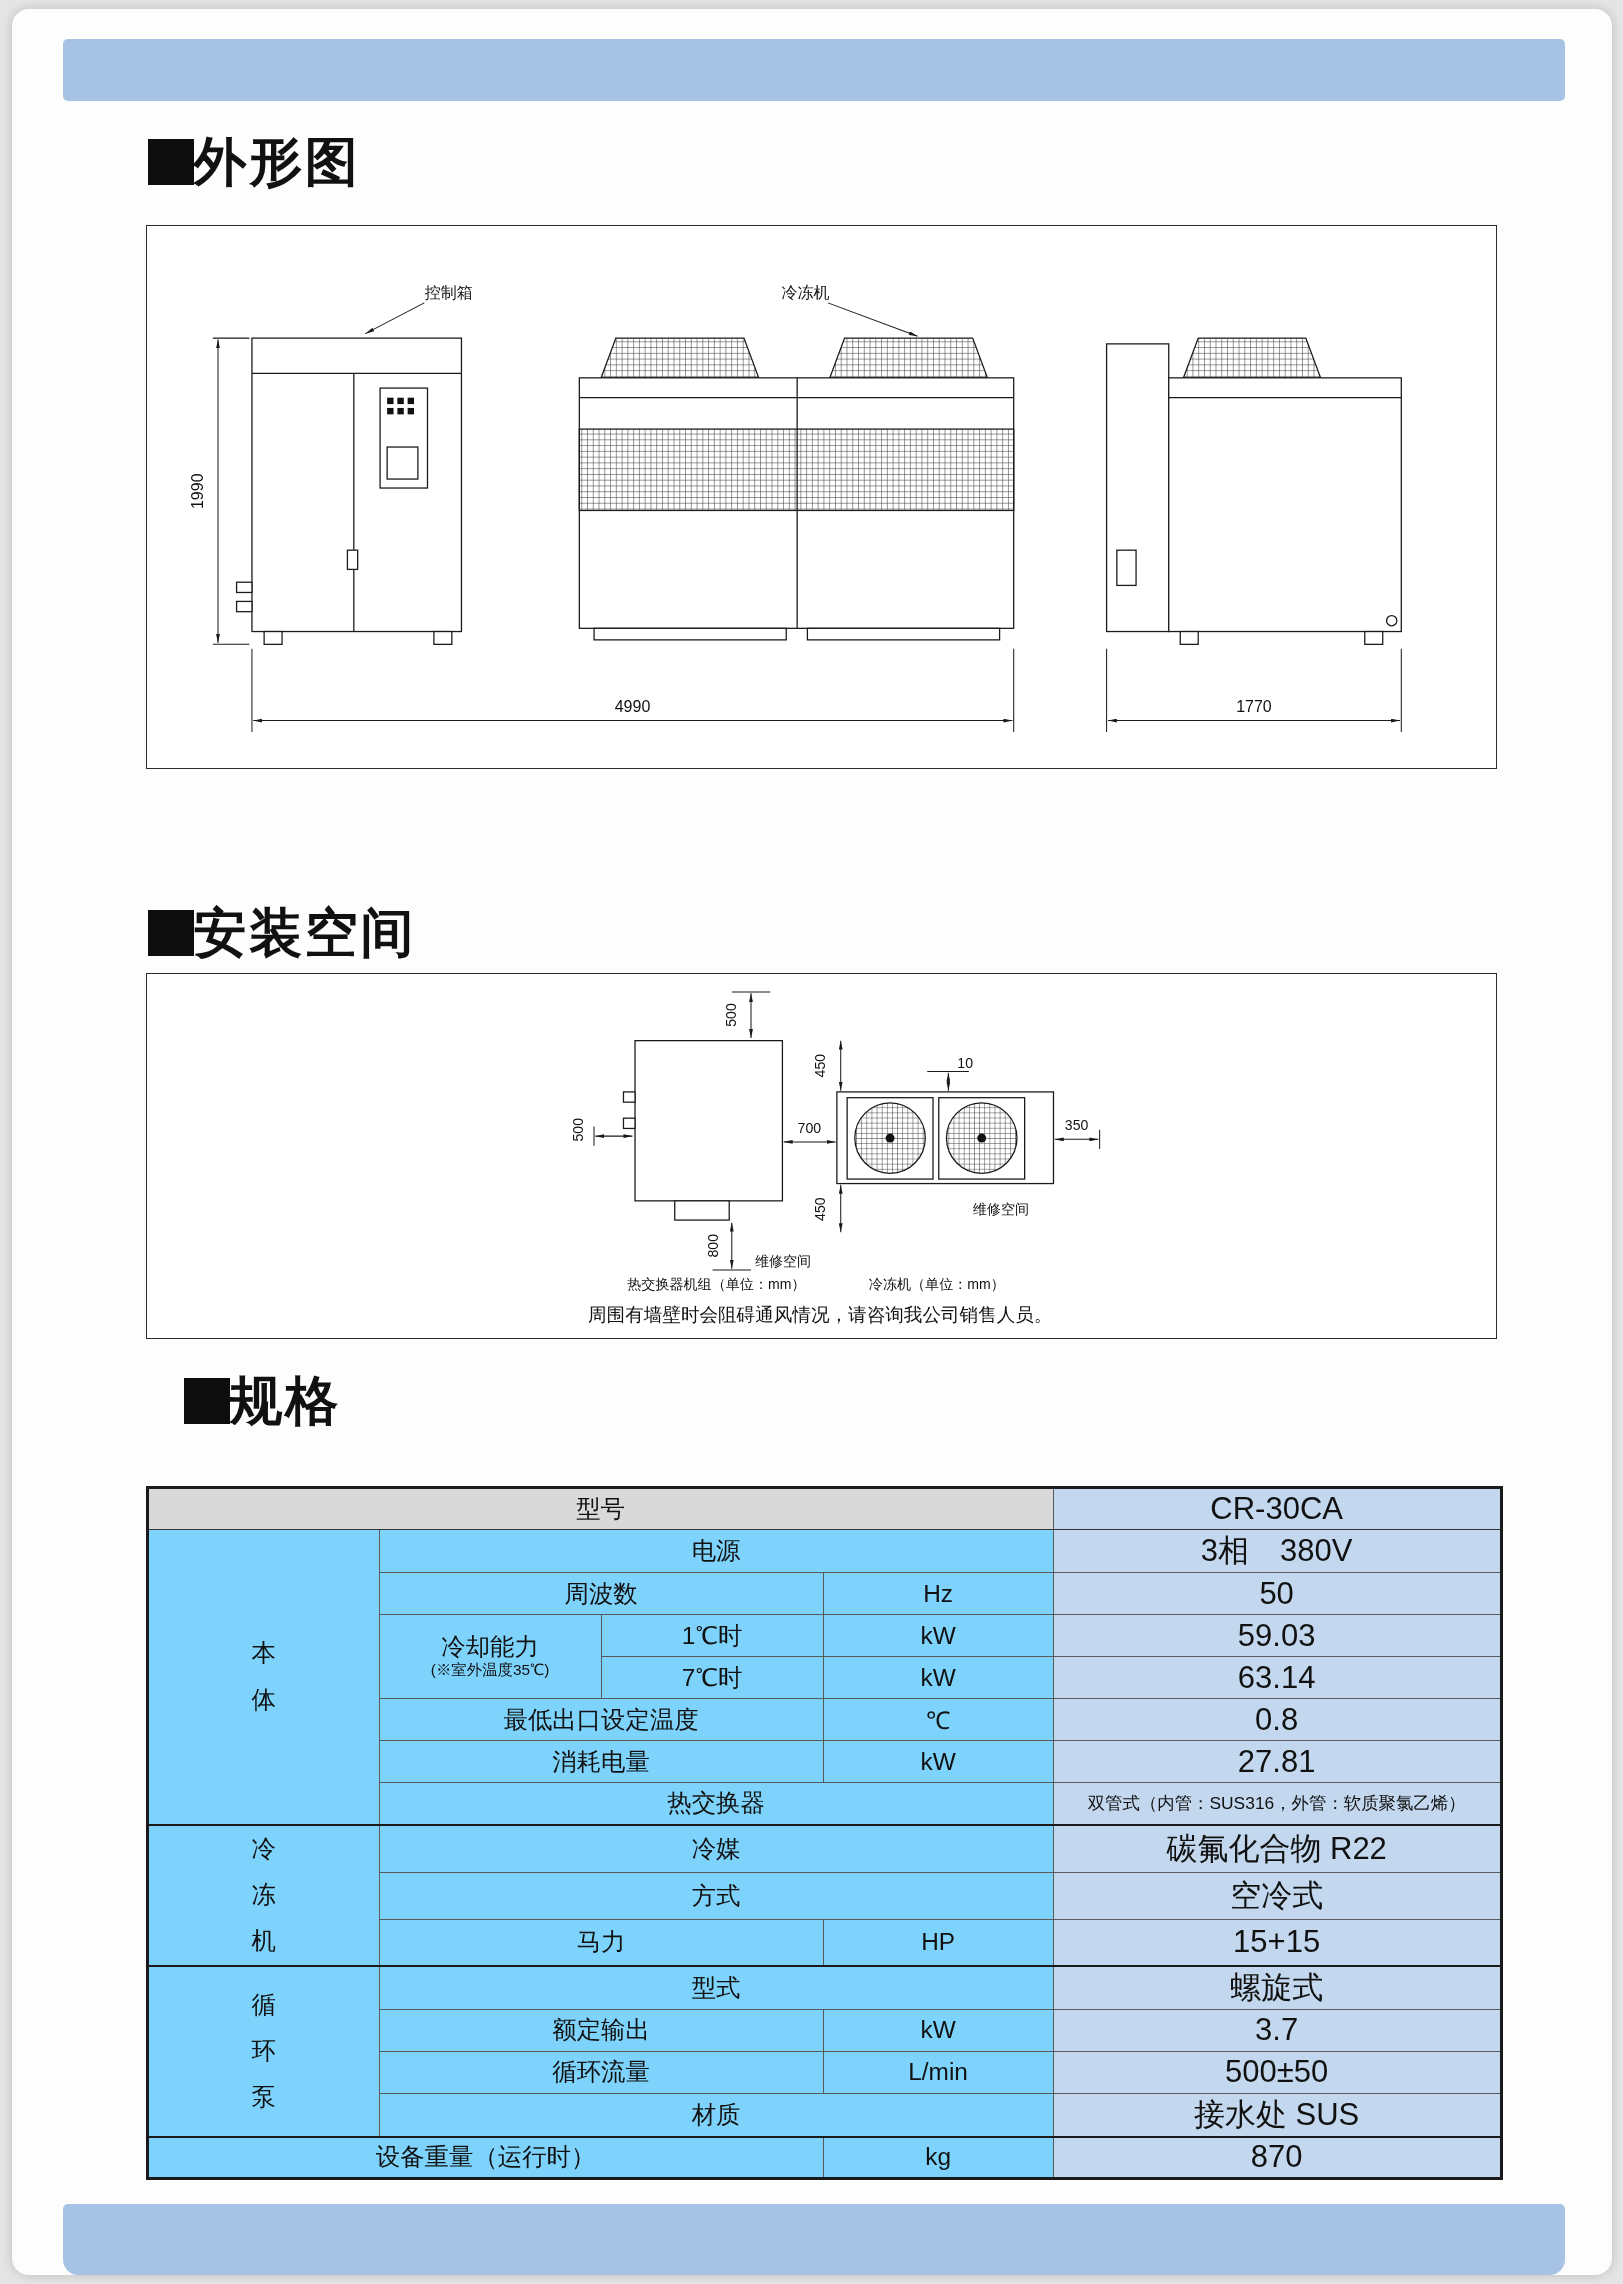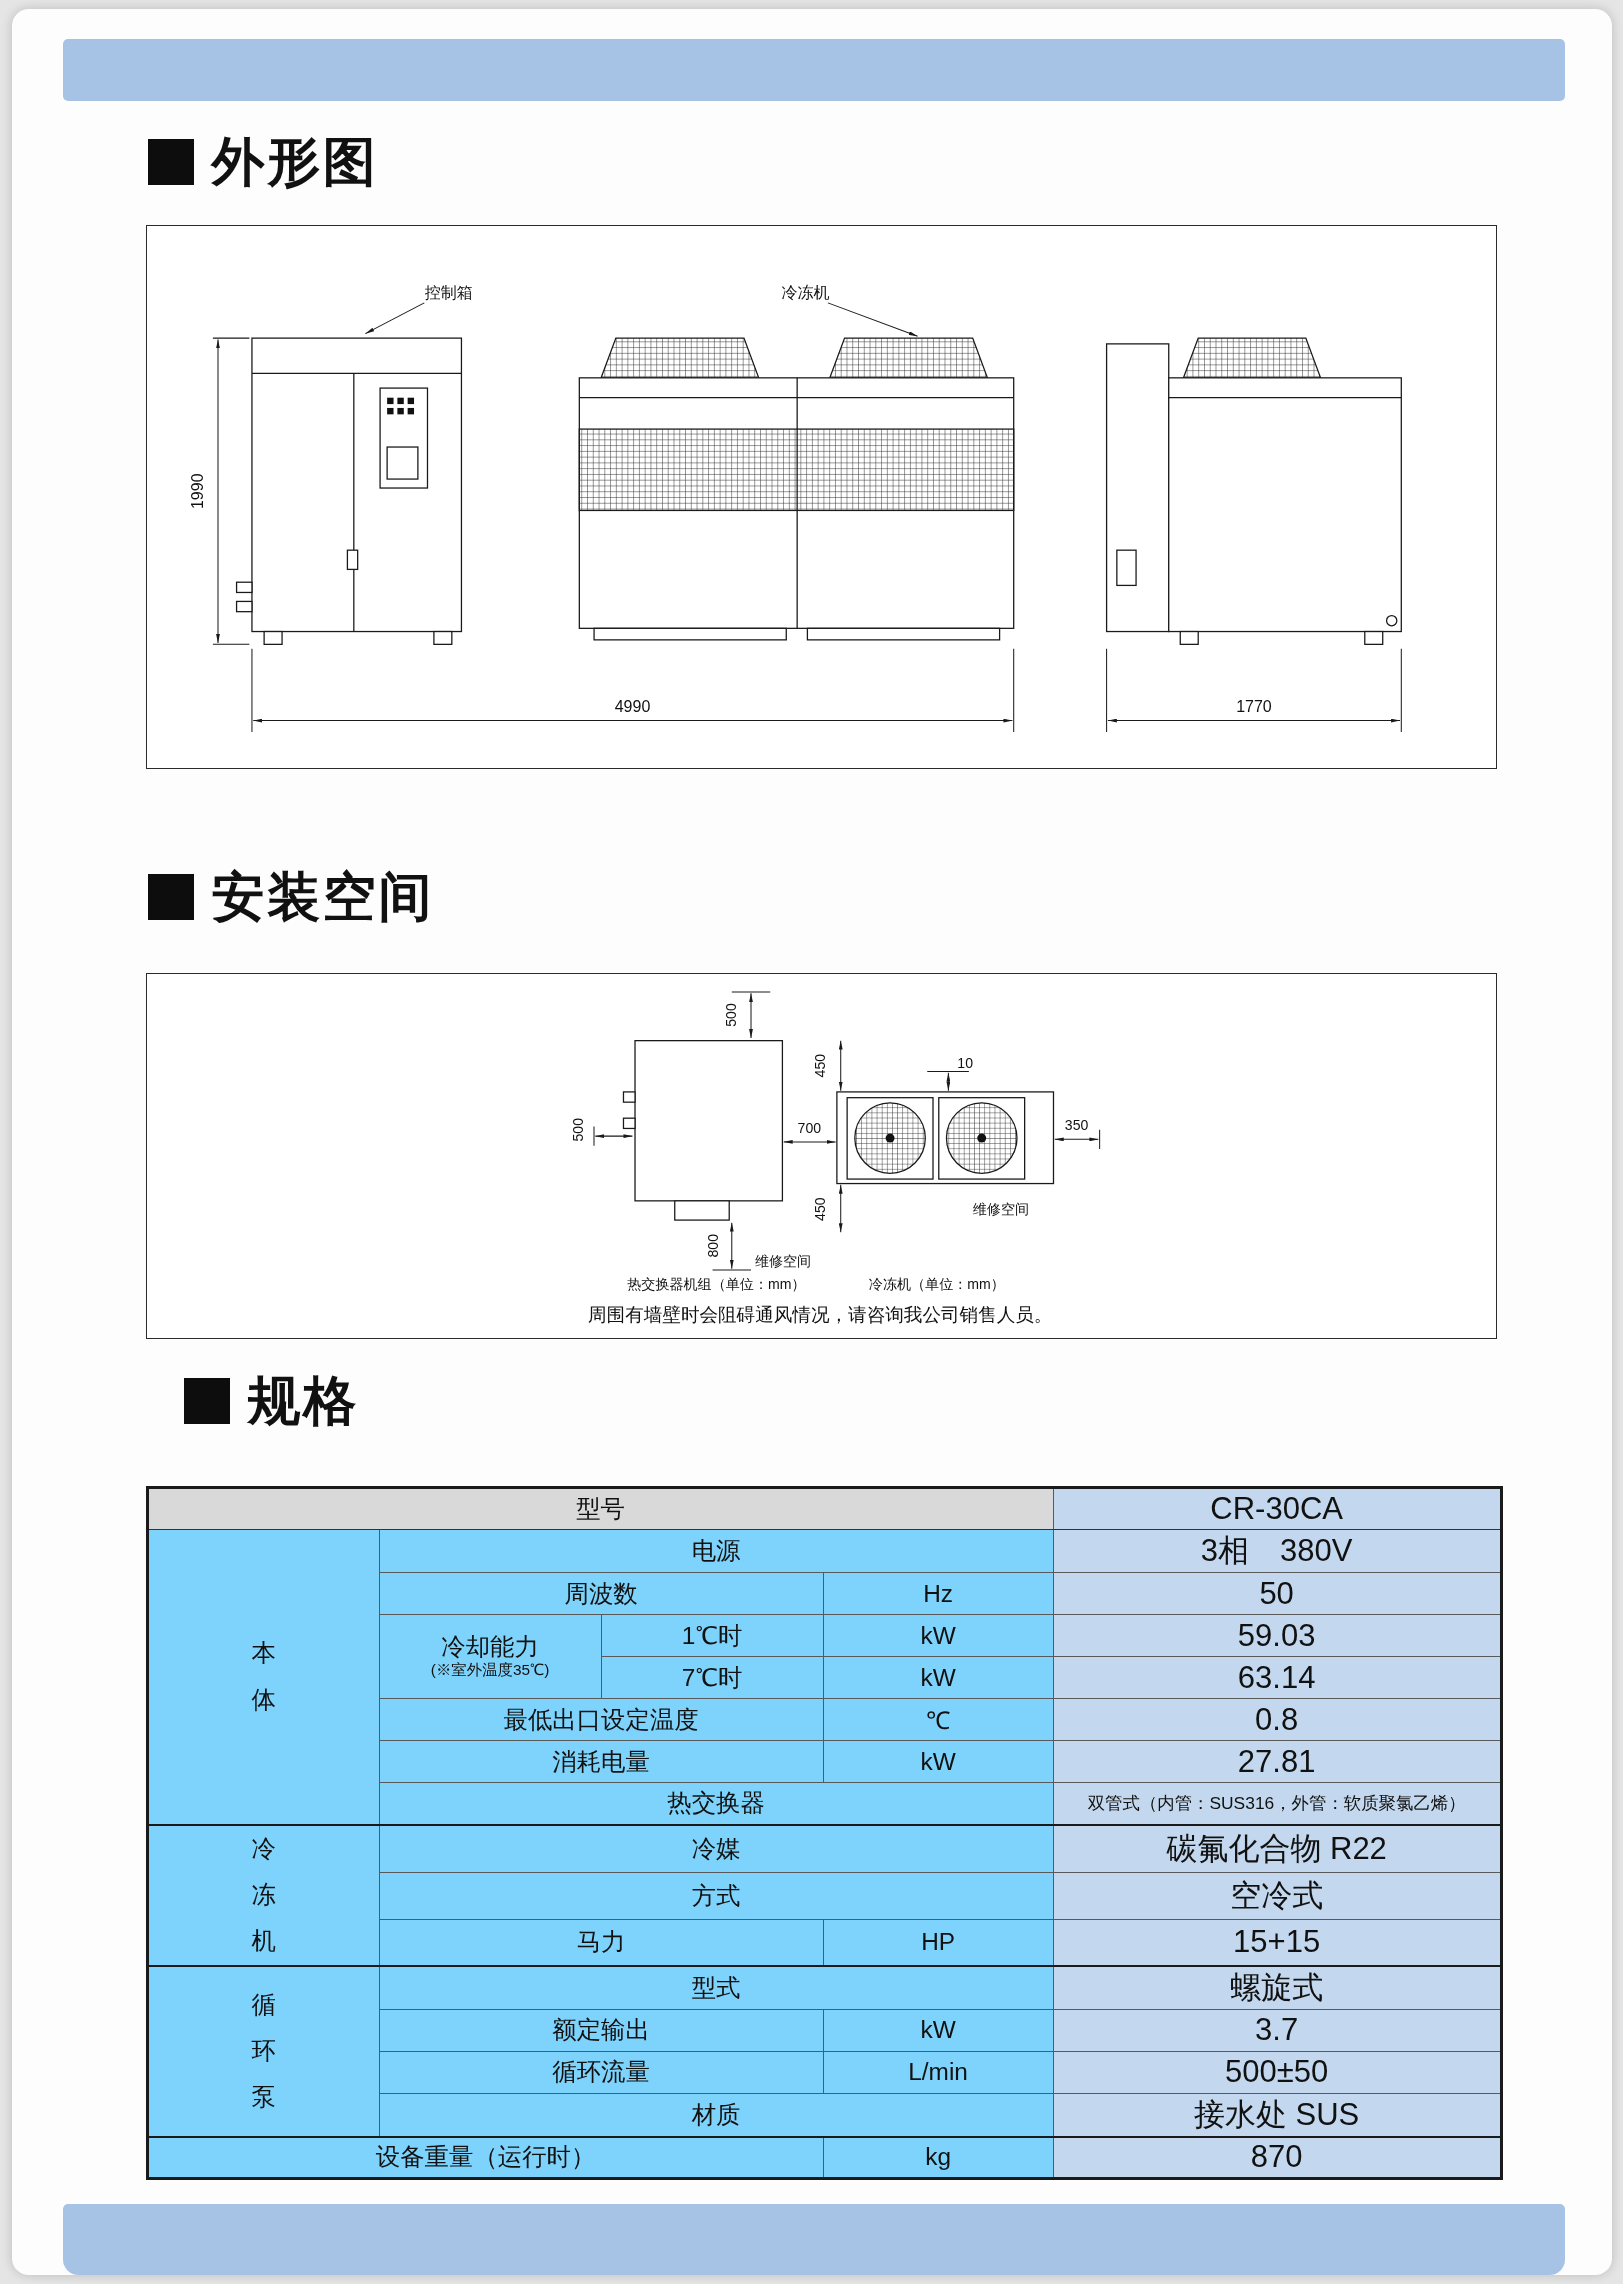--- a/index.html
+++ b/index.html
@@ -3,25 +3,25 @@
 <meta charset="utf-8">
 <style>
   * { margin:0; padding:0; box-sizing:border-box; }
   html,body { width:1623px; height:2284px; }
   body { background:#e5e5e5; font-family:"Liberation Sans", sans-serif; color:#111; position:relative; overflow:hidden; }
   .card { position:absolute; left:11.6px; top:9px; width:1600px; height:2266px; background:#fdfdfd;
           border-radius:16.7px; box-shadow:0 0 10.3px rgba(0,0,0,.18); overflow:hidden; }
   .bar { position:absolute; left:51px; width:1502px; background:#a6c3e6; }
   .bar-top { top:30px; height:62px; border-radius:5.1px; }
   .bar-bottom { top:2195px; height:71px; border-radius:5.1px 5.1px 15.4px 15.4px; }
-  .section-heading { position:absolute; left:136px; display:flex; align-items:center; gap:18px; }
+  .section-heading { position:absolute; left:136px; display:flex; align-items:center; }
   .bullet { width:46px; height:46px; background:#0d0d0d; flex:0 0 auto; }
   .heading-text { font-size:53px; font-weight:700; letter-spacing:2.6px; line-height:1; }
   .h-outline { top:126px; }
-  .h-install { top:861px; }
+  .h-install { top:897px; }
   .h-spec { top:1365px;padding-left:36px; }
   .drawing-box { position:absolute; left:134px; width:1351px; border:1.9px solid #2b2b2b; background:#fff; }
   #box-outline { top:216px; height:544px; }
   #box-install { top:964px; height:366px; }
   .drawing-box svg { display:block; width:100%; height:100%; }
   svg text { font-family:"Liberation Sans", sans-serif; fill:#111; }
   .ln   { stroke:#1a1a1a; stroke-width:2; fill:none; }
   .fw   { stroke:#1a1a1a; stroke-width:2; fill:#ffffff; }
   .dim  { stroke:#1a1a1a; stroke-width:1.6; fill:none; }
   .dt   { font-size:25px; }

